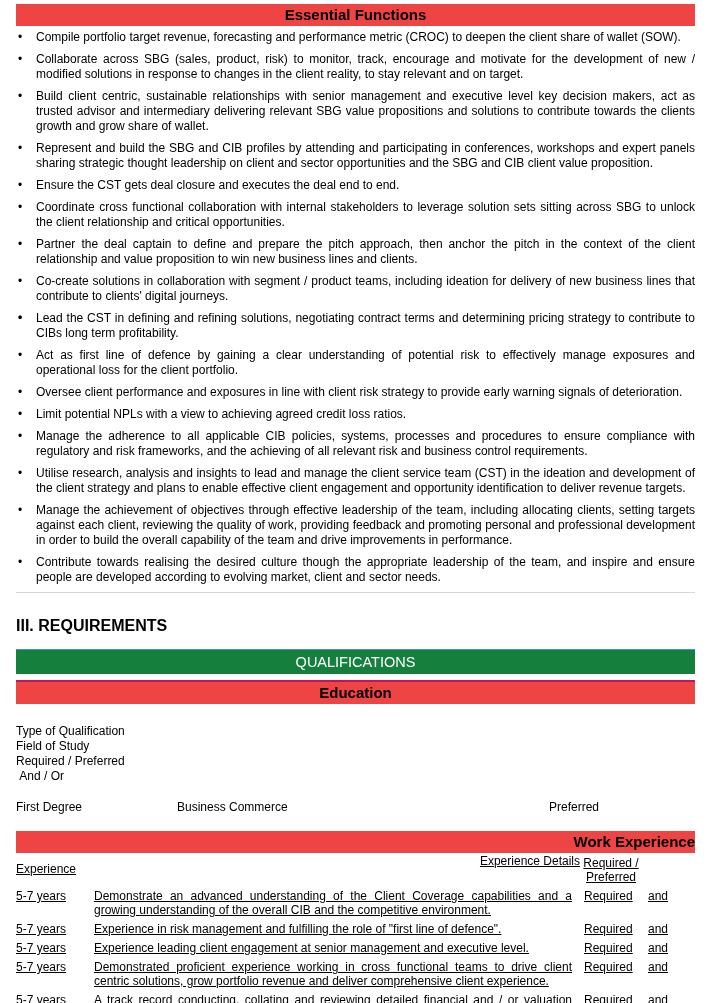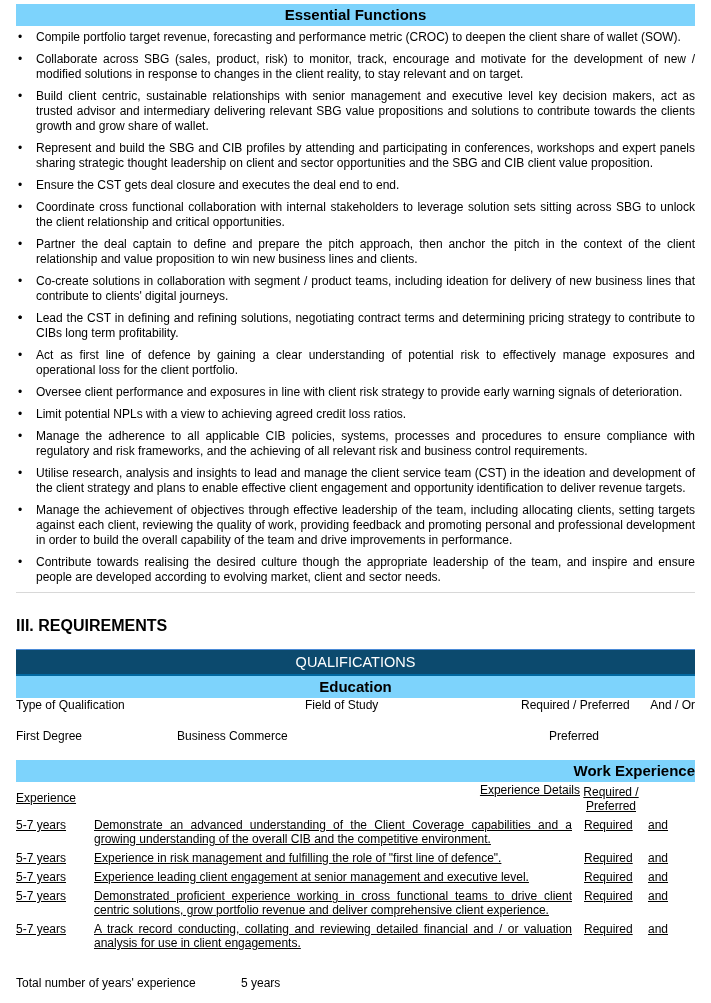--- a/index.html
+++ b/index.html
@@ -1,25 +1,25 @@
 <!DOCTYPE html>
 <html><head>
 <meta charset="utf-8">
 <style>
   html, body { margin: 0; padding: 0; background: #ffffff; }
   body { width: 711px; height: 1003px; overflow: hidden; font-family: "Liberation Sans", sans-serif; color: #000; font-size: 12px; position: relative; }
   .wrap { position: absolute; left: 16px; top: 4px; width: 679px; }
-  .bar-light { background: #7dd3fc; text-align: center; font-weight: bold; font-size: 15px; height: 22px; line-height: 22px; }
-  .bar-dark { background: #0c4a6e; color: #fff; text-align: center; font-size: 14.5px; height: 24px; line-height: 24px; border-top: 1px solid #4a8ad6; }
+  .bar-light { background: #ef4444; text-align: center; font-weight: bold; font-size: 15px; height: 22px; line-height: 22px; }
+  .bar-dark { background: #15803d; color: #fff; text-align: center; font-size: 14.5px; height: 24px; line-height: 24px; border-top: 1px solid #4a8ad6; }
   ul.bullets { list-style: none; margin: 4px 0 0 0; padding: 0; }
   ul.bullets li { position: relative; padding-left: 20px; line-height: 15px; margin-bottom: 7px; text-align: justify; font-size: 12px; }
   ul.bullets li .dot { position: absolute; left: 2px; top: 0; }
   .sep { border-top: 1px solid #d8d8d8; margin-top: 4px; }
   h2.req { font-size: 16px; font-weight: bold; margin: 24px 0 14px 0; }
-  .edu-head { margin-top: 0; border-top: 2px solid #0369a1; }
+  .edu-head { margin-top: 6px; border-top: 2px solid #be185d; }
   .row { display: flex; font-size: 12px; line-height: 15px; }
   table.wx { width: 679px; border-collapse: collapse; margin-top: 0; font-size: 12px; text-decoration: underline; }
   table.wx td { vertical-align: top; padding: 3px 0 2px 0; line-height: 14px; }
   .total { display: flex; margin-top: 24px; font-size: 12px; }
 </style>
 </head>
 <body>
 
 <div class="wrap">
 
@@ -46,21 +46,21 @@
   </ul>
 
   <div class="sep"></div>
 
   <h2 class="req">III. REQUIREMENTS</h2>
 
   <div class="bar-dark">QUALIFICATIONS</div>
 
   <div class="bar-light edu-head">Education</div>
 
-  <div class="row" style="margin-top:0;">
+  <div class="row" style="margin-top:20px;flex-direction:column;">
     <span style="width:289px;">Type of Qualification</span>
     <span style="width:216px;">Field of Study</span>
     <span style="width:126px;">Required / Preferred</span>
     <span style="width:48px;text-align:right;">And / Or</span>
   </div>
   <div class="row" style="margin-top:16px;">
     <span style="width:161px;">First Degree</span>
     <span style="width:372px;">Business Commerce</span>
     <span style="width:100px;">Preferred</span>
     <span style="width:46px;"></span>

